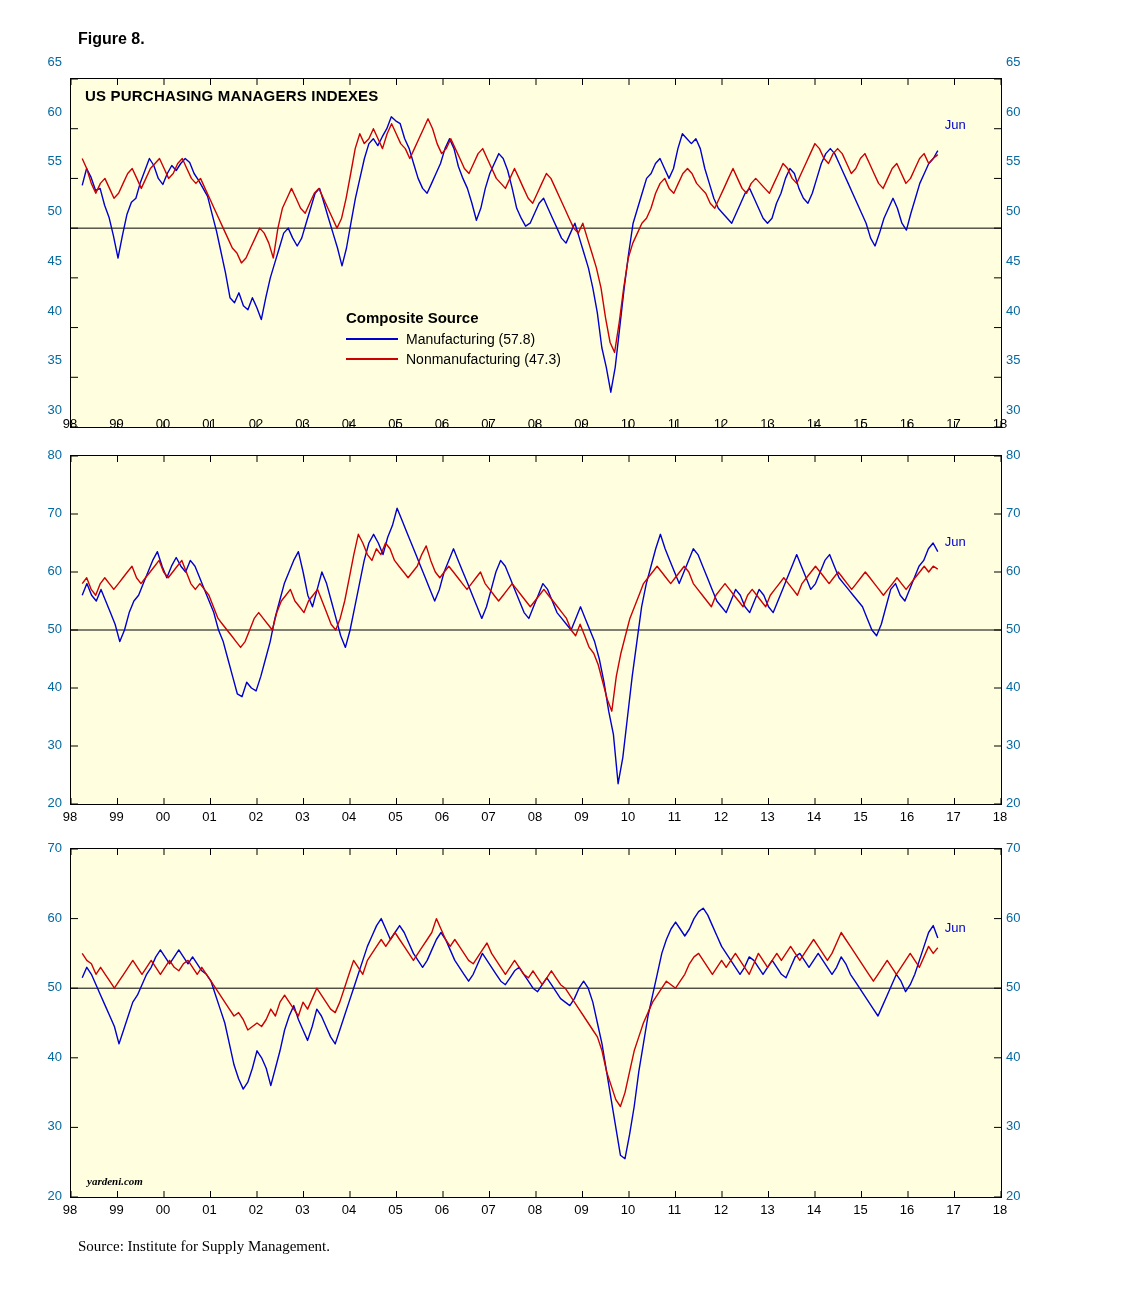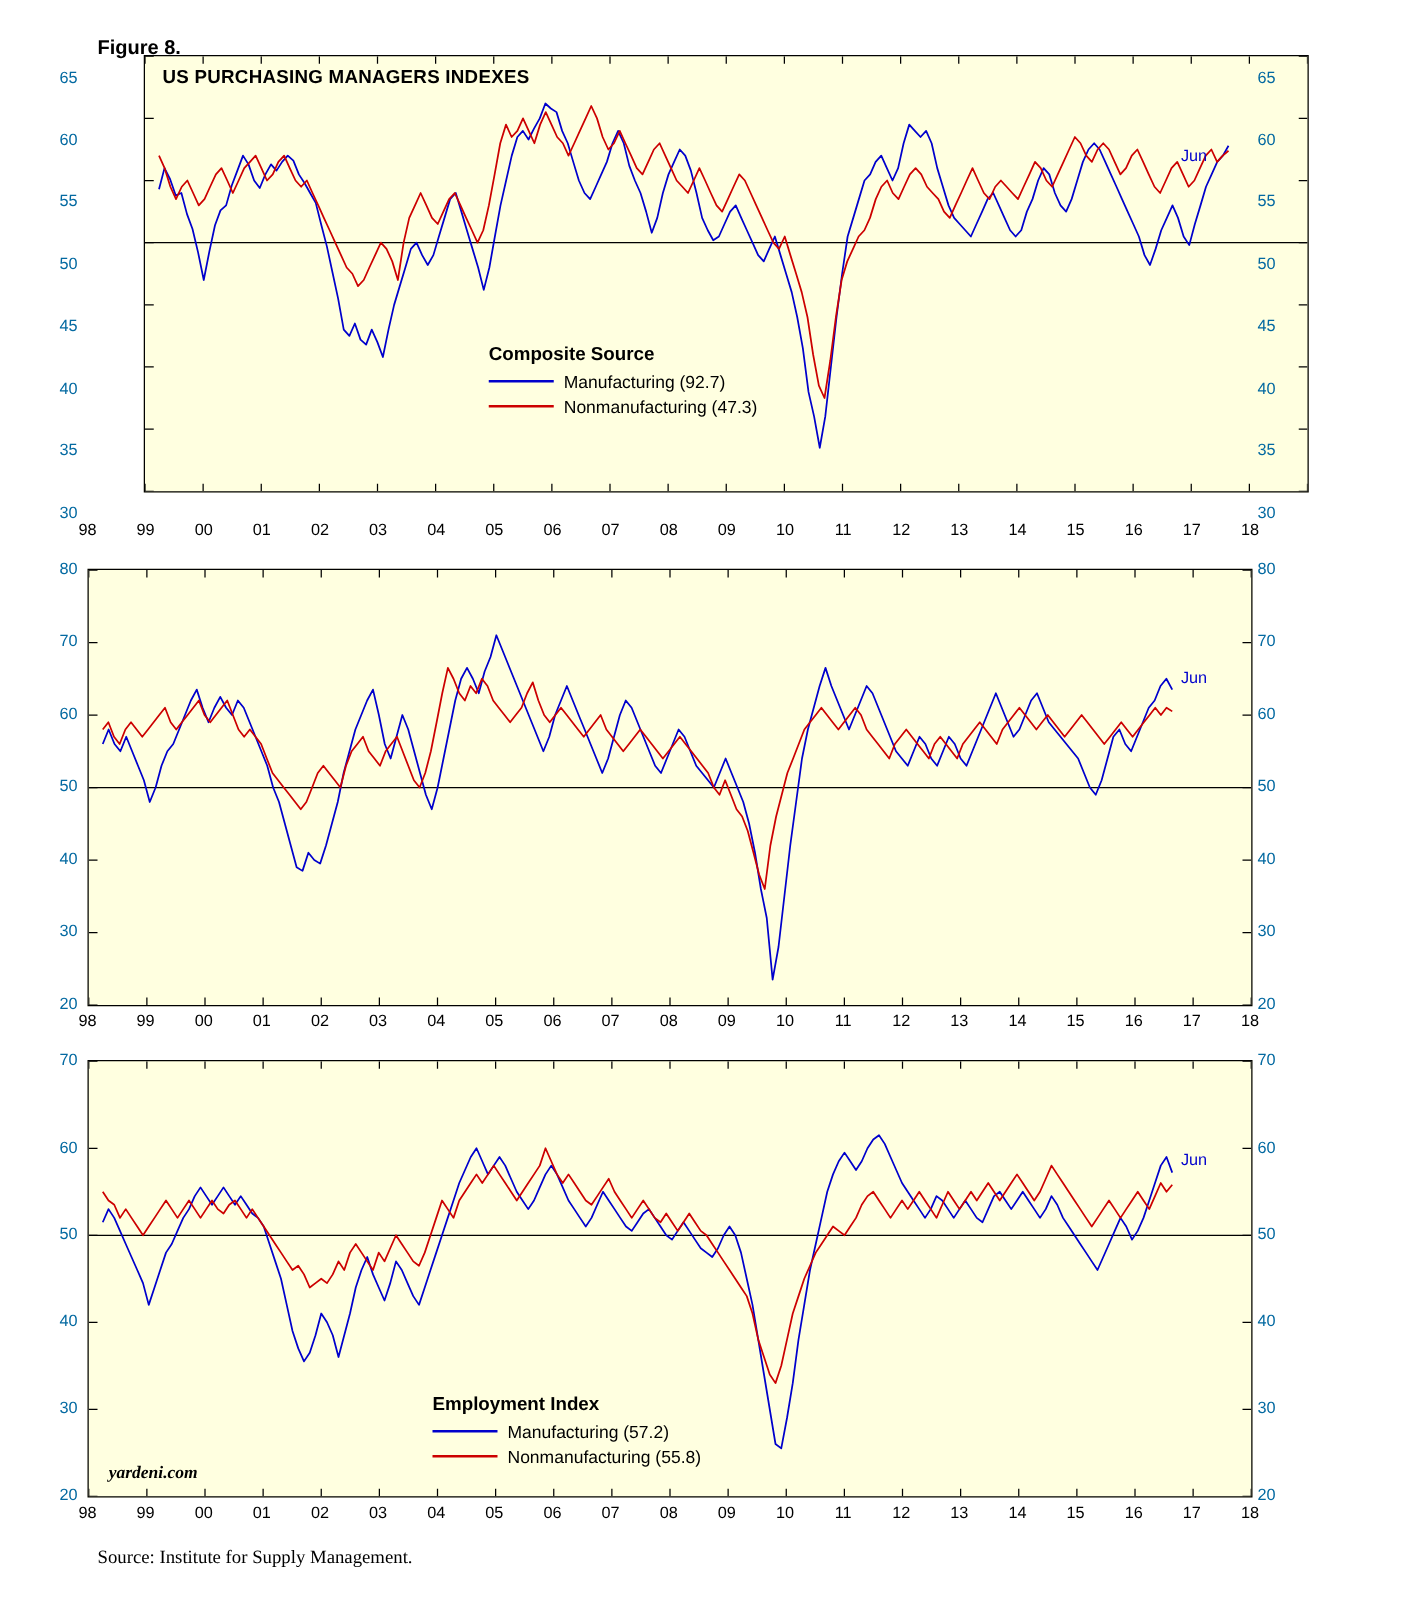--- a/index.html
+++ b/index.html
@@ -1,35 +1,35 @@
 <!DOCTYPE html>
 <html><head>
 <meta charset="utf-8">
 <style>
   html,body{margin:0;padding:0;background:#ffffff;}
   body{width:1138px;height:1289px;font-family:"Liberation Sans",sans-serif;color:#000;}
   .page{position:relative;width:1138px;height:1289px;}
   .fig-title{position:absolute;left:78px;top:30px;font-size:16px;font-weight:bold;font-family:"Liberation Sans",sans-serif;}
   .panel{position:absolute;left:70px;width:930px;background:#FFFFE0;border:1px solid #000;}
-  #panel0{top:44px;height:348px;margin-left:45px;}
+  #panel0{top:78px;height:348px;}
   #panel1{top:455px;height:348px;}
   #panel2{top:848px;height:348px;}
   .plot{position:absolute;left:0;top:0;width:100%;height:100%;}
   .panel-title{position:absolute;left:14px;top:8px;font-size:15px;font-weight:bold;letter-spacing:.2px;}
   .ytick{position:absolute;font-size:13px;color:#0369a1;text-align:right;width:34px;}
   .ytick.right{text-align:left;}
   .xtick{position:absolute;font-size:13px;color:#000;text-align:center;width:30px;}
   .legend{position:absolute;font-size:14px;}
   .legend .lg-title{font-weight:bold;font-size:15px;margin-bottom:3px;margin-left:0;}
   .legend-row{display:flex;align-items:center;height:20px;}
   .swatch{display:inline-block;width:52px;height:0;border-top:2px solid #000;margin-right:8px;}
   .sw-blue{border-top-color:#0000CC;}
   .sw-red{border-top-color:#CC0000;}
   .lastlabel{position:absolute;font-size:13px;color:#0000CC;}
-  .watermark{position:absolute;font-family:"Liberation Serif",serif;font-style:italic;font-weight:bold;font-size:14px;color:#000;margin-top:29px;}
+  .watermark{position:absolute;font-family:"Liberation Serif",serif;font-style:italic;font-weight:bold;font-size:11px;color:#000;margin-top:29px;}
   .source{position:absolute;left:78px;top:1238px;font-family:"Liberation Serif",serif;font-size:15px;}
 </style>
 </head>
 <body>
 
 <div class="page">
 
   <div class="fig-title">Figure 8.</div>
 
   <div class="panel" id="panel0">
@@ -94,21 +94,21 @@
         <line x1="0" x2="7" y1="0" y2="0" stroke="#000" stroke-width="1"></line>
         <line x1="923" x2="930" y1="0" y2="0" stroke="#000" stroke-width="1"></line>
         <polyline points="11.2,106.4 15.6,89.5 20.1,98.4 24.6,111.4 29.1,109.4 33.6,126.3 38.0,138.2 42.5,157.1 47.0,179.0 51.5,156.1 56.0,135.2 60.4,123.3 64.9,119.3 69.4,103.4 73.9,91.5 78.4,79.5 82.8,86.5 87.3,99.4 91.8,105.4 96.3,94.5 100.8,86.5 105.2,91.5 109.7,84.5 114.2,79.5 118.7,83.5 123.1,94.5 127.6,101.4 132.1,109.4 136.6,117.3 141.1,135.2 145.5,152.1 150.0,173.0 154.5,193.9 159.0,218.7 163.5,223.7 167.9,213.8 172.4,226.7 176.9,230.7 181.4,218.7 185.9,228.7 190.3,240.6 194.8,218.7 199.3,198.9 203.8,183.9 208.3,169.0 212.7,154.1 217.2,149.1 221.7,159.1 226.2,167.0 230.7,159.1 235.1,144.2 239.6,129.3 244.1,114.3 248.6,109.4 253.1,124.3 257.5,139.2 262.0,154.1 266.5,169.0 271.0,186.9 275.5,169.0 279.9,144.2 284.4,119.3 288.9,99.4 293.4,79.5 297.9,64.6 302.3,59.7 306.8,66.6 311.3,57.7 315.8,49.7 320.3,37.8 324.7,41.8 329.2,44.7 333.7,59.7 338.2,69.6 342.6,84.5 347.1,99.4 351.6,109.4 356.1,114.3 360.6,104.4 365.0,94.5 369.5,84.5 374.0,69.6 378.5,59.7 383.0,69.6 387.4,87.5 391.9,99.4 396.4,109.4 400.9,124.3 405.4,141.2 409.8,129.3 414.3,109.4 418.8,94.5 423.3,84.5 427.8,74.6 432.2,79.5 436.7,91.5 441.2,109.4 445.7,129.3 450.2,139.2 454.6,147.2 459.1,144.2 463.6,134.2 468.1,124.3 472.6,119.3 477.0,129.3 481.5,139.2 486.0,149.1 490.5,159.1 495.0,164.1 499.4,154.1 503.9,144.2 508.4,159.1 512.9,174.0 517.4,188.9 521.8,208.8 526.3,233.7 530.8,268.5 535.3,288.3 539.8,313.2 544.2,288.3 548.7,248.6 553.2,208.8 557.7,174.0 562.1,144.2 566.6,129.3 571.1,114.3 575.6,99.4 580.1,94.5 584.5,84.5 589.0,79.5 593.5,89.5 598.0,99.4 602.5,89.5 606.9,69.6 611.4,54.7 615.9,59.7 620.4,64.6 624.9,59.7 629.3,69.6 633.8,89.5 638.3,104.4 642.8,119.3 647.3,129.3 651.7,134.2 656.2,139.2 660.7,144.2 665.2,134.2 669.7,124.3 674.1,114.3 678.6,109.4 683.1,119.3 687.6,129.3 692.1,139.2 696.5,144.2 701.0,139.2 705.5,124.3 710.0,114.3 714.5,99.4 718.9,89.5 723.4,94.5 727.9,109.4 732.4,119.3 736.9,124.3 741.3,114.3 745.8,99.4 750.3,84.5 754.8,74.6 759.3,69.6 763.7,74.6 768.2,84.5 772.7,94.5 777.2,104.4 781.6,114.3 786.1,124.3 790.6,134.2 795.1,144.2 799.6,159.1 804.0,167.0 808.5,154.1 813.0,139.2 817.5,129.3 822.0,119.3 826.4,129.3 830.9,144.2 835.4,151.1 839.9,134.2 844.4,119.3 848.8,104.4 853.3,94.5 857.8,84.5 862.3,79.5 866.8,71.6" fill="none" stroke="#0000CC" stroke-width="1.4" stroke-linejoin="round"></polyline>
         <polyline points="11.2,79.5 15.7,89.5 20.3,104.4 24.8,114.3 29.4,104.4 33.9,99.4 38.5,109.4 43.0,119.3 47.6,114.3 52.1,104.4 56.7,94.5 61.2,89.5 65.8,99.4 70.3,109.4 74.9,99.4 79.4,89.5 84.0,84.5 88.5,79.5 93.1,89.5 97.6,99.4 102.2,94.5 106.7,84.5 111.3,79.5 115.8,89.5 120.4,99.4 124.9,104.4 129.5,99.4 134.0,109.4 138.6,119.3 143.1,129.3 147.7,139.2 152.2,149.1 156.8,159.1 161.3,169.0 165.9,174.0 170.4,183.9 175.0,179.0 179.5,169.0 184.1,159.1 188.7,149.1 193.2,154.1 197.8,164.1 202.3,179.0 206.9,149.1 211.4,129.3 216.0,119.3 220.5,109.4 225.1,119.3 229.6,129.3 234.2,134.2 238.7,124.3 243.3,114.3 247.8,109.4 252.4,119.3 256.9,129.3 261.5,139.2 266.0,149.1 270.6,139.2 275.1,119.3 279.7,94.5 284.2,69.6 288.8,54.7 293.3,64.6 297.9,59.7 302.4,49.7 307.0,59.7 311.5,69.6 316.1,54.7 320.6,44.7 325.2,54.7 329.7,64.6 334.3,69.6 338.8,79.5 343.4,69.6 347.9,59.7 352.5,49.7 357.0,39.8 361.6,49.7 366.1,64.6 370.7,74.6 375.2,69.6 379.8,59.7 384.3,69.6 388.9,79.5 393.4,89.5 398.0,94.5 402.6,84.5 407.1,74.6 411.7,69.6 416.2,79.5 420.8,89.5 425.3,99.4 429.9,104.4 434.4,109.4 439.0,99.4 443.5,89.5 448.1,99.4 452.6,109.4 457.2,119.3 461.7,124.3 466.3,114.3 470.8,104.4 475.4,94.5 479.9,99.4 484.5,109.4 489.0,119.3 493.6,129.3 498.1,139.2 502.7,149.1 507.2,154.1 511.8,144.2 516.3,159.1 520.9,174.0 525.4,188.9 530.0,208.8 534.5,238.6 539.1,263.5 543.6,273.4 548.2,243.6 552.7,208.8 557.3,179.0 561.8,164.1 566.4,154.1 570.9,144.2 575.5,139.2 580.0,129.3 584.6,114.3 589.1,104.4 593.7,99.4 598.2,109.4 602.8,114.3 607.3,104.4 611.9,94.5 616.5,89.5 621.0,94.5 625.6,104.4 630.1,109.4 634.7,114.3 639.2,124.3 643.8,129.3 648.3,119.3 652.9,109.4 657.4,99.4 662.0,89.5 666.5,99.4 671.1,109.4 675.6,114.3 680.2,104.4 684.7,99.4 689.3,104.4 693.8,109.4 698.4,114.3 702.9,104.4 707.5,94.5 712.0,84.5 716.6,89.5 721.1,99.4 725.7,104.4 730.2,94.5 734.8,84.5 739.3,74.6 743.9,64.6 748.4,69.6 753.0,79.5 757.5,84.5 762.1,74.6 766.6,69.6 771.2,74.6 775.7,84.5 780.3,94.5 784.8,89.5 789.4,79.5 793.9,74.6 798.5,84.5 803.0,94.5 807.6,104.4 812.1,109.4 816.7,99.4 821.2,89.5 825.8,84.5 830.4,94.5 834.9,104.4 839.5,99.4 844.0,89.5 848.6,79.5 853.1,74.6 857.7,84.5 862.2,79.5 866.8,75.6" fill="none" stroke="#CC0000" stroke-width="1.4" stroke-linejoin="round"></polyline>
       </svg>
     <div class="panel-title">US PURCHASING MANAGERS INDEXES</div>
     <div class="legend" style="left:275px;top:230px;">
       <div class="lg-title">Composite Source</div>
       <div class="legend-row">
         <span class="swatch sw-blue"></span>
-        <span>Manufacturing (92.7)</span>
+        <span>Manufacturing (57.8)</span>
       </div>
       <div class="legend-row">
         <span class="swatch sw-red"></span>
         <span>Nonmanufacturing (47.3)</span>
       </div>
     </div>
   </div>
 
   <div class="panel" id="panel1">
     <svg class="plot" id="svg1" viewBox="0 0 930 348" preserveAspectRatio="none">
@@ -227,31 +227,20 @@
         <line x1="923" x2="930" y1="208.79999999999998" y2="208.79999999999998" stroke="#000" stroke-width="1"></line>
         <line x1="0" x2="7" y1="139.20000000000002" y2="139.20000000000002" stroke="#000" stroke-width="1"></line>
         <line x1="923" x2="930" y1="139.20000000000002" y2="139.20000000000002" stroke="#000" stroke-width="1"></line>
         <line x1="0" x2="7" y1="69.59999999999997" y2="69.59999999999997" stroke="#000" stroke-width="1"></line>
         <line x1="923" x2="930" y1="69.59999999999997" y2="69.59999999999997" stroke="#000" stroke-width="1"></line>
         <line x1="0" x2="7" y1="0" y2="0" stroke="#000" stroke-width="1"></line>
         <line x1="923" x2="930" y1="0" y2="0" stroke="#000" stroke-width="1"></line>
         <polyline points="11.2,128.8 15.8,118.3 20.4,125.3 25.0,135.7 29.6,146.2 34.2,156.6 38.8,167.0 43.4,177.5 48.0,194.9 52.6,181.0 57.2,167.0 61.8,153.1 66.4,146.2 71.0,135.7 75.6,125.3 80.2,118.3 84.8,107.9 89.4,100.9 94.0,107.9 98.6,114.8 103.2,107.9 107.8,100.9 112.4,107.9 117.0,114.8 121.6,107.9 126.2,114.8 130.8,121.8 135.4,125.3 140.0,132.2 144.6,146.2 149.2,160.1 153.8,174.0 158.4,194.9 163.0,215.8 167.6,229.7 172.2,240.1 176.8,233.2 181.4,219.2 186.0,201.8 190.6,208.8 195.2,219.2 199.8,236.6 204.4,219.2 209.0,201.8 213.6,181.0 218.2,167.0 222.8,156.6 227.4,170.5 232.0,181.0 236.6,191.4 241.2,177.5 245.8,160.1 250.4,167.0 255.0,177.5 259.6,187.9 264.2,194.9 268.8,181.0 273.4,167.0 278.0,153.1 282.6,139.2 287.2,125.3 291.8,111.4 296.4,97.4 301.0,87.0 305.6,76.6 310.2,69.6 314.8,80.0 319.4,90.5 324.0,83.5 328.6,76.6 333.2,83.5 337.8,94.0 342.4,104.4 347.0,111.4 351.6,118.3 356.2,111.4 360.8,100.9 365.4,90.5 370.0,83.5 374.6,90.5 379.2,100.9 383.8,111.4 388.4,118.3 393.0,125.3 397.6,132.2 402.2,125.3 406.8,114.8 411.4,104.4 416.0,111.4 420.6,118.3 425.2,125.3 429.8,132.2 434.4,135.7 439.0,128.8 443.6,121.8 448.2,118.3 452.8,125.3 457.4,132.2 462.0,139.2 466.6,142.7 471.2,135.7 475.8,128.8 480.4,135.7 485.0,142.7 489.6,149.6 494.2,153.1 498.8,156.6 503.4,149.6 508.0,139.2 512.6,132.2 517.2,139.2 521.8,153.1 526.4,174.0 531.0,194.9 535.6,222.7 540.2,250.6 544.8,278.4 549.4,306.2 554.0,309.7 558.6,285.4 563.2,257.5 567.8,222.7 572.4,194.9 577.0,167.0 581.6,146.2 586.2,125.3 590.8,104.4 595.4,90.5 600.0,80.0 604.6,73.1 609.2,80.0 613.8,87.0 618.4,80.0 623.0,69.6 627.6,62.6 632.2,59.2 636.8,66.1 641.4,76.6 646.0,87.0 650.6,97.4 655.2,104.4 659.8,111.4 664.4,118.3 669.0,125.3 673.6,118.3 678.2,107.9 682.8,111.4 687.4,118.3 692.0,125.3 696.6,118.3 701.2,111.4 705.8,118.3 710.4,125.3 715.0,128.8 719.6,118.3 724.2,107.9 728.8,104.4 733.4,111.4 738.0,118.3 742.6,111.4 747.2,104.4 751.8,111.4 756.4,118.3 761.0,125.3 765.6,118.3 770.2,107.9 774.8,114.8 779.4,125.3 784.0,132.2 788.6,139.2 793.2,146.2 797.8,153.1 802.4,160.1 807.0,167.0 811.6,156.6 816.2,146.2 820.8,135.7 825.4,125.3 830.0,132.2 834.6,142.7 839.2,135.7 843.8,125.3 848.4,111.4 853.0,97.4 857.6,83.5 862.2,76.6 866.8,89.1" fill="none" stroke="#0000CC" stroke-width="1.4" stroke-linejoin="round"></polyline>
         <polyline points="11.2,104.4 15.8,111.4 20.4,114.8 25.0,125.3 29.6,118.3 34.2,125.3 38.8,132.2 43.4,139.2 48.0,132.2 52.6,125.3 57.2,118.3 61.8,111.4 66.4,118.3 71.0,125.3 75.6,118.3 80.2,111.4 84.8,118.3 89.4,125.3 94.0,118.3 98.6,111.4 103.2,118.3 107.8,121.8 112.4,114.8 117.0,111.4 121.6,118.3 126.2,125.3 130.8,118.3 135.4,125.3 140.0,132.2 144.6,139.2 149.2,146.2 153.8,153.1 158.4,160.1 163.0,167.0 167.6,163.6 172.2,170.5 176.8,181.0 181.4,177.5 186.0,174.0 190.6,177.5 195.2,170.5 199.8,160.1 204.4,167.0 209.0,153.1 213.6,146.2 218.2,153.1 222.8,160.1 227.4,167.0 232.0,153.1 236.6,160.1 241.2,149.6 245.8,139.2 250.4,146.2 255.0,153.1 259.6,160.1 264.2,163.6 268.8,153.1 273.4,139.2 278.0,125.3 282.6,111.4 287.2,118.3 291.8,125.3 296.4,111.4 301.0,104.4 305.6,97.4 310.2,90.5 314.8,97.4 319.4,90.5 324.0,83.5 328.6,90.5 333.2,97.4 337.8,104.4 342.4,111.4 347.0,104.4 351.6,97.4 356.2,90.5 360.8,83.5 365.4,69.6 370.0,80.0 374.6,90.5 379.2,97.4 383.8,90.5 388.4,97.4 393.0,104.4 397.6,111.4 402.2,114.8 406.8,107.9 411.4,100.9 416.0,94.0 420.6,104.4 425.2,111.4 429.8,118.3 434.4,125.3 439.0,118.3 443.6,111.4 448.2,118.3 452.8,125.3 457.4,128.8 462.0,121.8 466.6,128.8 471.2,135.7 475.8,128.8 480.4,121.8 485.0,128.8 489.6,135.7 494.2,139.2 498.8,146.2 503.4,153.1 508.0,160.1 512.6,167.0 517.2,174.0 521.8,181.0 526.4,187.9 531.0,201.8 535.6,222.7 540.2,236.6 544.8,250.6 549.4,257.5 554.0,243.6 558.6,222.7 563.2,201.8 567.8,187.9 572.4,174.0 577.0,163.6 581.6,153.1 586.2,146.2 590.8,139.2 595.4,132.2 600.0,135.7 604.6,139.2 609.2,132.2 613.8,125.3 618.4,114.8 623.0,107.9 627.6,104.4 632.2,111.4 636.8,118.3 641.4,125.3 646.0,118.3 650.6,111.4 655.2,118.3 659.8,111.4 664.4,104.4 669.0,111.4 673.6,118.3 678.2,125.3 682.8,114.8 687.4,104.4 692.0,111.4 696.6,118.3 701.2,111.4 705.8,104.4 710.4,111.4 715.0,104.4 719.6,97.4 724.2,104.4 728.8,111.4 733.4,104.4 738.0,97.4 742.6,90.5 747.2,97.4 751.8,104.4 756.4,111.4 761.0,104.4 765.6,94.0 770.2,83.5 774.8,90.5 779.4,97.4 784.0,104.4 788.6,111.4 793.2,118.3 797.8,125.3 802.4,132.2 807.0,125.3 811.6,118.3 816.2,111.4 820.8,118.3 825.4,125.3 830.0,118.3 834.6,111.4 839.2,104.4 843.8,111.4 848.4,118.3 853.0,107.9 857.6,97.4 862.2,104.4 866.8,98.8" fill="none" stroke="#CC0000" stroke-width="1.4" stroke-linejoin="round"></polyline>
       </svg>
-    <div class="legend" style="left:275px;top:266px;">
-      <div class="lg-title">Employment Index</div>
-      <div class="legend-row">
-        <span class="swatch sw-blue"></span>
-        <span>Manufacturing (57.2)</span>
-      </div>
-      <div class="legend-row">
-        <span class="swatch sw-red"></span>
-        <span>Nonmanufacturing (55.8)</span>
-      </div>
-    </div>
     <div class="watermark" style="left:16px;bottom:10px;">yardeni.com</div>
   </div>
 
   <div class="source">Source: Institute for Supply Management.</div>
 
 <div class="ytick" style="left: 28px; top: 402px;">30</div>
     <div class="ytick right" style="left: 1006px; top: 402px;">30</div>
     <div class="ytick" style="left: 28px; top: 352.286px;">35</div>
     <div class="ytick right" style="left: 1006px; top: 352.286px;">35</div>
     <div class="ytick" style="left: 28px; top: 302.571px;">40</div>

